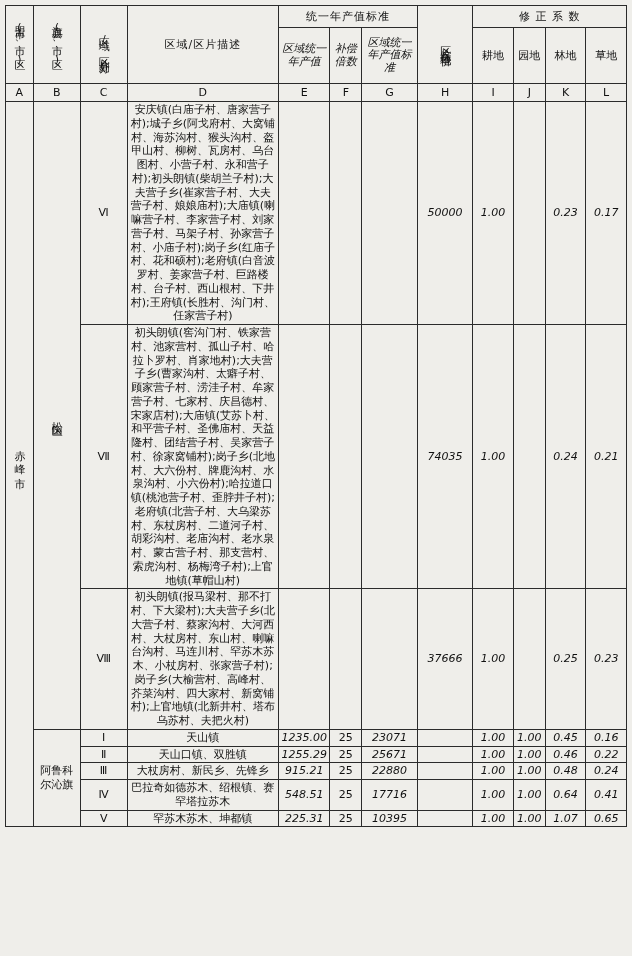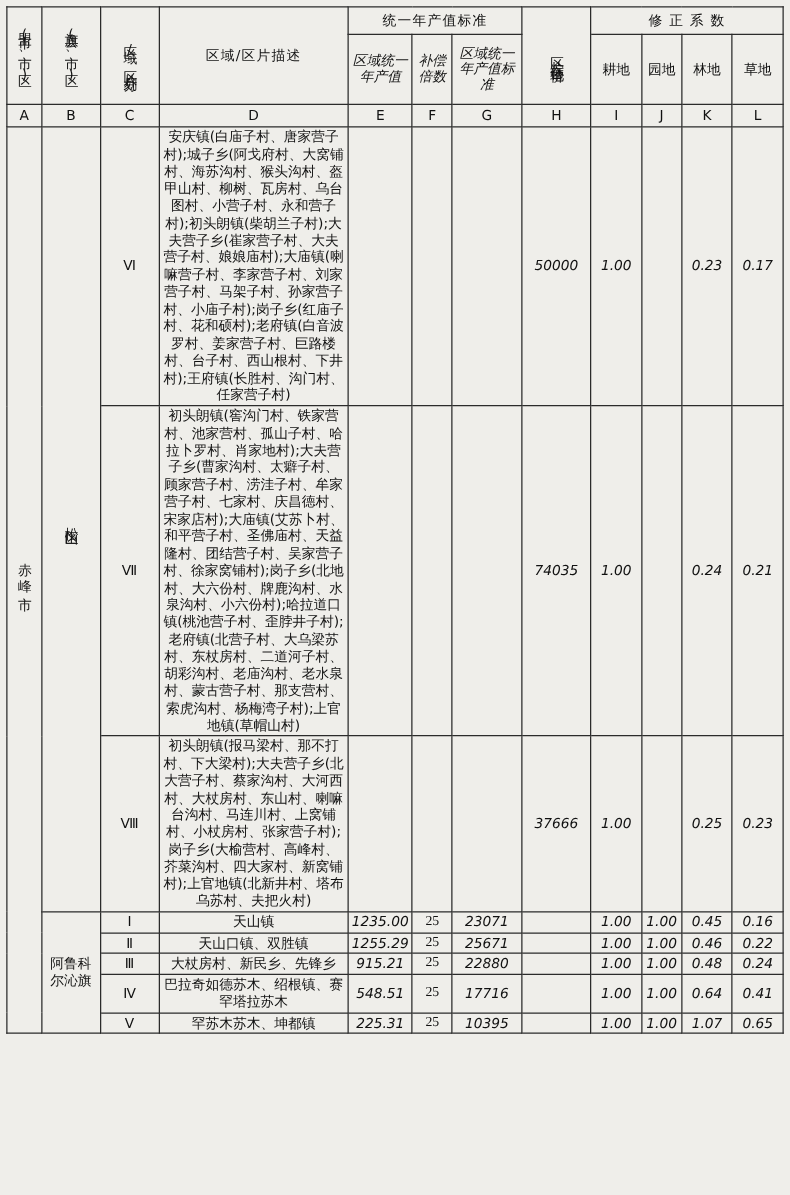--- a/index.html
+++ b/index.html
@@ -90,21 +90,20 @@
   }
   td.num {
     text-align: right;
     padding-right: 5px;
     font-size: 11.5px;
     font-style: italic;
   }
   td.numc {
     text-align: center;
     font-size: 11.5px;
-    font-family: Liberation Serif, serif;
   }
   td.roman {
     font-size: 11.5px;
   }
   td.region-name {
     font-size: 12px;
     text-align: center;
   }
   td.name-left {
     text-align: left;
@@ -216,21 +215,21 @@
         <td class="numc"></td>
         <td class="num"></td>
         <td class="num">74035</td>
         <td class="num">1.00</td>
         <td class="num"></td>
         <td class="num">0.24</td>
         <td class="num">0.21</td>
       </tr>
       <tr>
         <td class="roman">Ⅷ</td>
-        <td class="desc">初头朗镇(报马梁村、那不打村、下大梁村);大夫营子乡(北大营子村、蔡家沟村、大河西村、大杖房村、东山村、喇嘛台沟村、马连川村、上窝铺村、小杖房村、张家营子村);岗子乡(大榆营村、高峰村、芥菜沟村、四大家村、新窝铺村);上官地镇(北新井村、塔布乌苏村、夫把火村)</td>
+        <td class="desc">初头朗镇(报马梁村、那不打村、下大梁村);大夫营子乡(北大营子村、蔡家沟村、大河西村、大杖房村、东山村、喇嘛台沟村、马连川村、罕苏木苏木、小杖房村、张家营子村);岗子乡(大榆营村、高峰村、芥菜沟村、四大家村、新窝铺村);上官地镇(北新井村、塔布乌苏村、夫把火村)</td>
         <td class="num"></td>
         <td class="numc"></td>
         <td class="num"></td>
         <td class="num">37666</td>
         <td class="num">1.00</td>
         <td class="num"></td>
         <td class="num">0.25</td>
         <td class="num">0.23</td>
       </tr>
       <tr>

